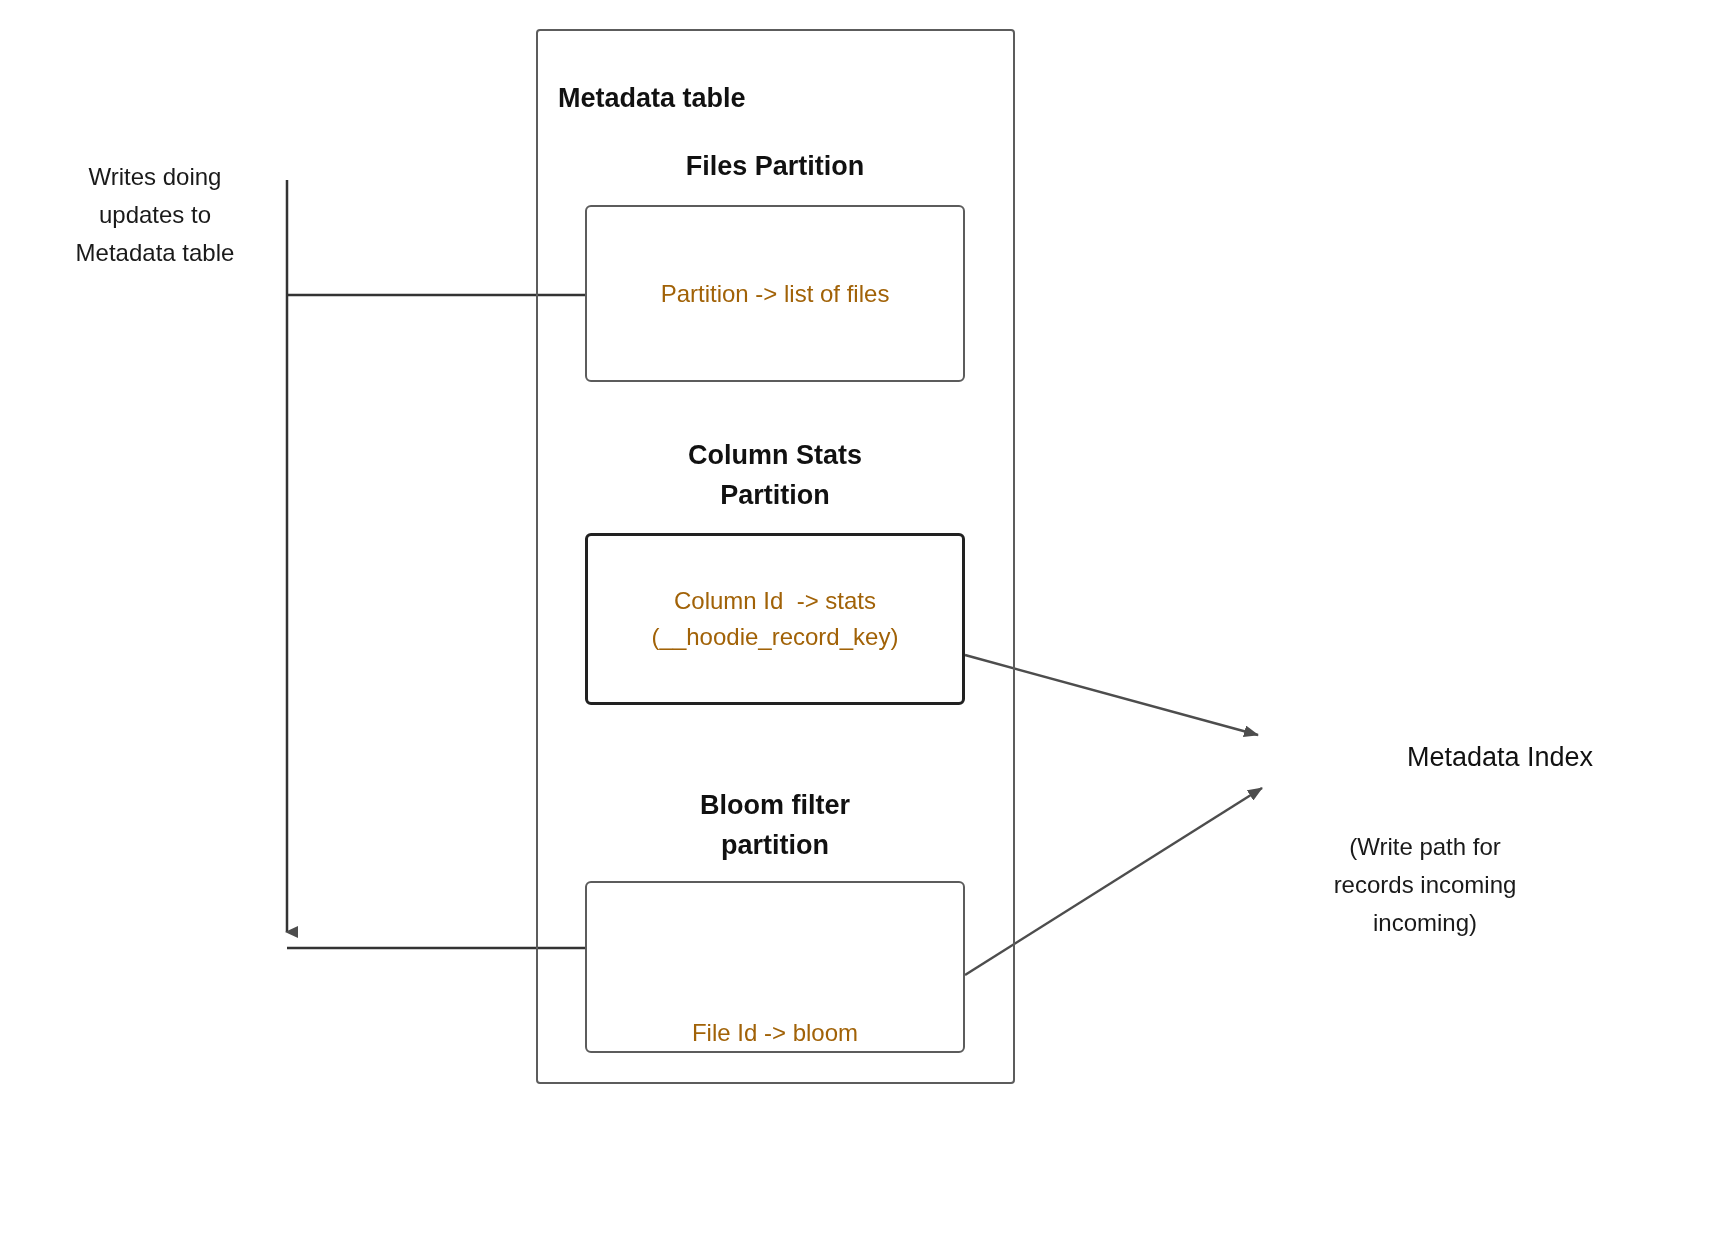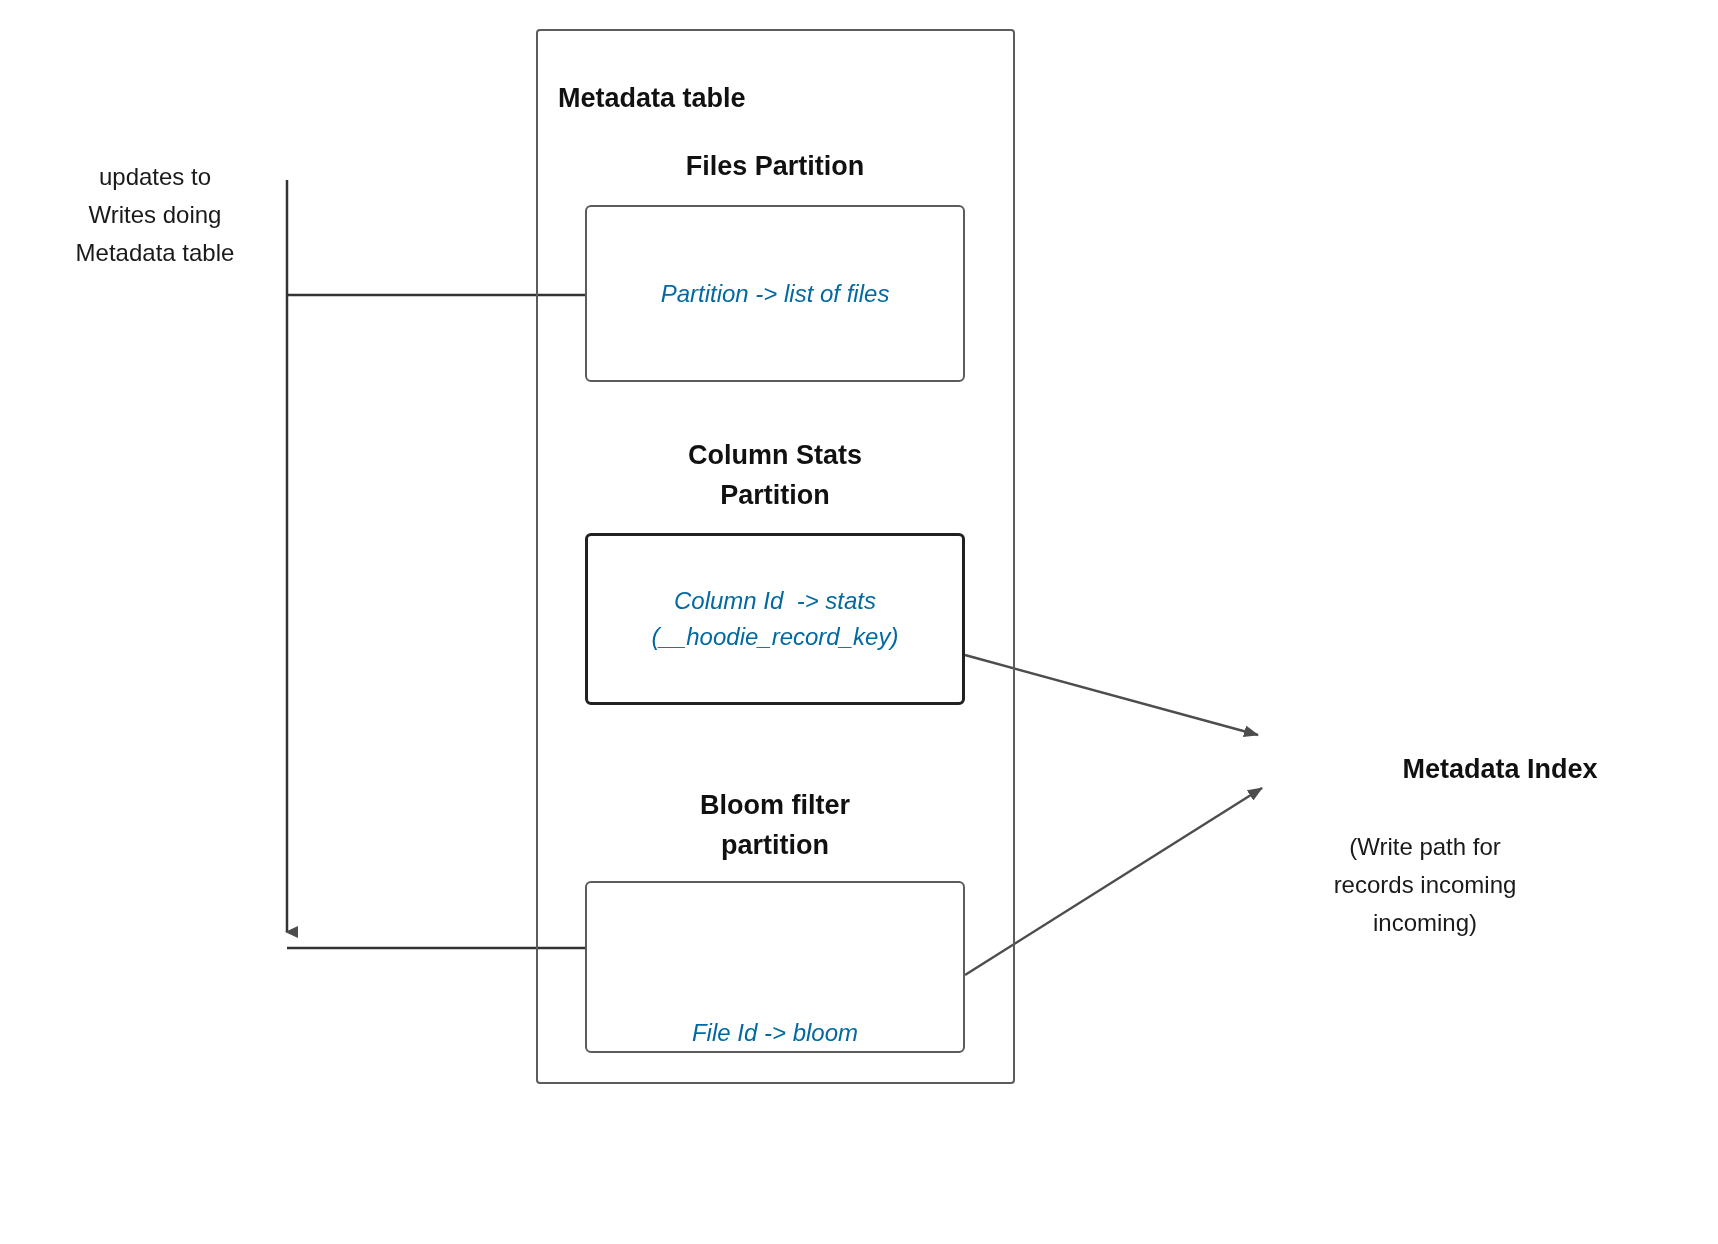--- a/index.html
+++ b/index.html
@@ -90,24 +90,23 @@
   .inner-box {
     position: absolute;
     box-sizing: border-box;
     border-radius: 6px;
     background: transparent;
     display: flex;
     align-items: center;
     justify-content: center;
     text-align: center;
     font-size: 24px;
-    color: #0369a1;
+    color: #a16207;
     line-height: 36px;
     white-space: pre;
-    font-style: italic;
   }
 
   .box-files {
     left: 585px;
     top: 205px;
     width: 380px;
     height: 177px;
     border: 2px solid #5c5c5c;
   }
   .box-colstats {
@@ -138,25 +137,24 @@
     color: #1a1a1a;
   }
 
   
   .right-title {
     position: absolute;
     left: 1290px;
     top: 738px;
     width: 420px;
     font-size: 27px;
-    font-weight: bold;
+    font-weight: normal;
     text-align: center;
     color: #111111;
     line-height: 38px;
-    margin-top: 12px;
   }
   .right-caption {
     position: absolute;
     left: 1300px;
     top: 812px;
     width: 250px;
     font-size: 24px;
     line-height: 38px;
     text-align: center;
     color: #1a1a1a;
@@ -194,22 +192,22 @@
     <g>
       <path d="M965,655 L1258,735" stroke="#4d4d4d" stroke-width="2.5" fill="none" marker-end="url(#arrowRight)"></path>
     </g>
 
     <g>
       <path d="M965,975 L1262,788" stroke="#4d4d4d" stroke-width="2.5" fill="none" marker-end="url(#arrowRight)"></path>
     </g>
   </svg>
 
   <div class="left-label">
+    <span class="caption-line">Writes doing</span>
     <span class="caption-line">updates to</span>
-    <span class="caption-line">Writes doing</span>
     <span class="caption-line">Metadata table</span>
   </div>
 
   <div class="node outer-box"></div>
 
   <div class="outer-title">Metadata table</div>
 
   <div class="section-title title-files">Files Partition</div>
   <div class="inner-box box-files">
     <span>Partition -&gt; list of files</span>

